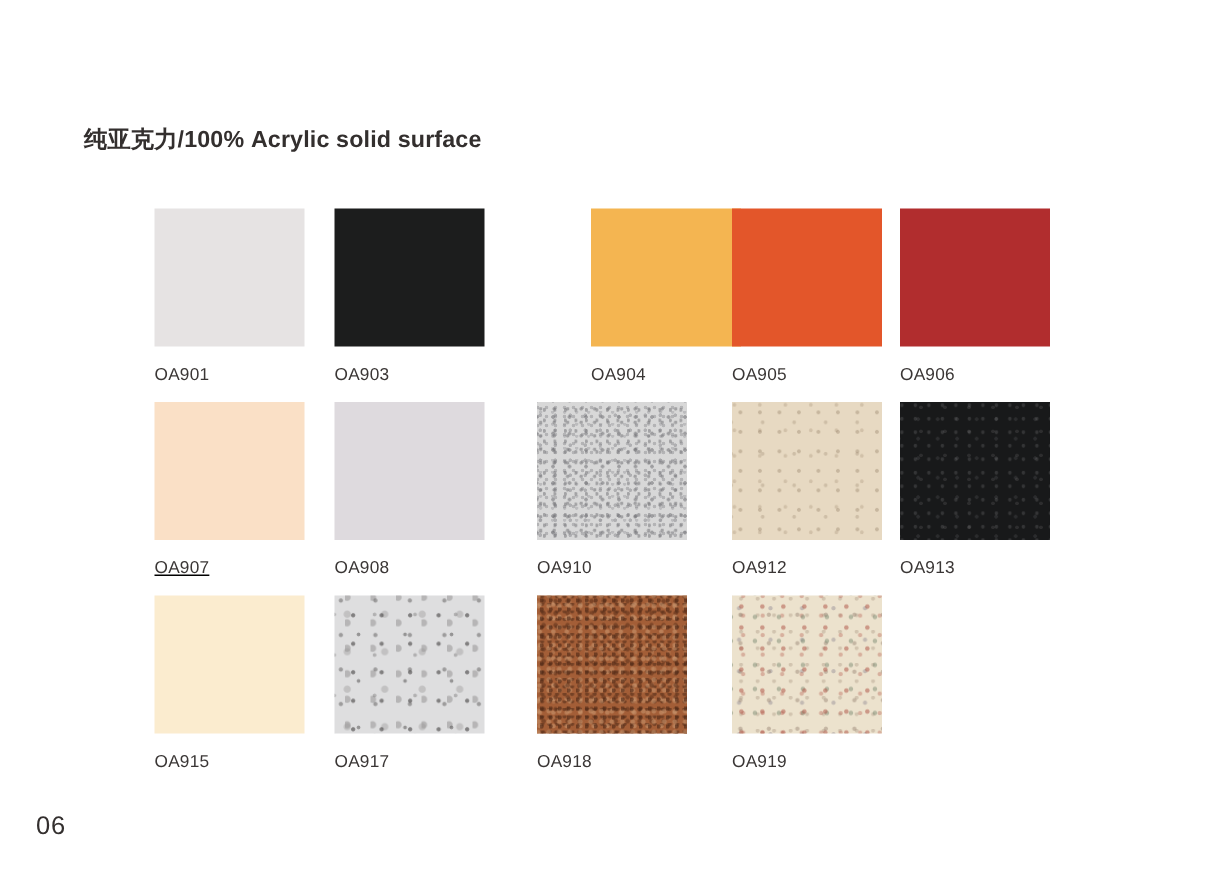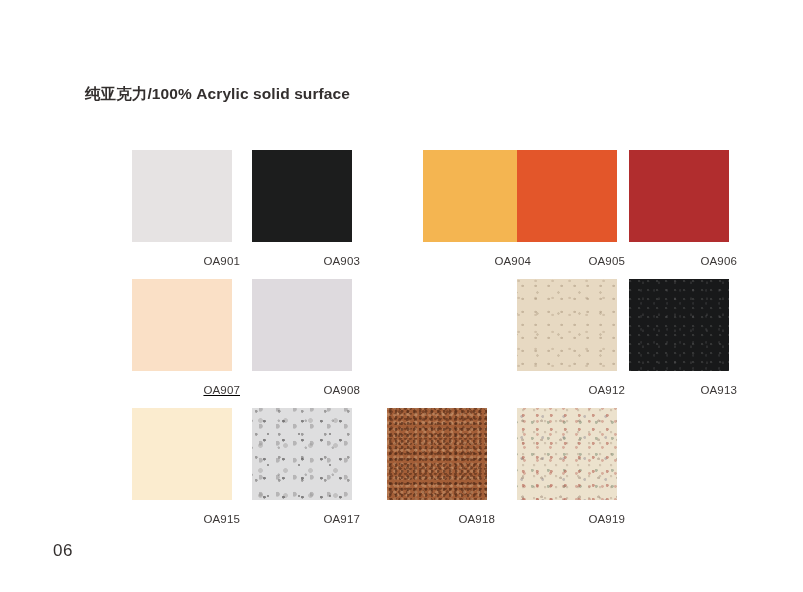--- a/index.html
+++ b/index.html
@@ -13,21 +13,20 @@
     background: #ffffff;
     font-family: "Liberation Sans", sans-serif;
     overflow: hidden;
     position: relative;
   }
 
   #page {
     position: absolute;
     inset: 0;
     background: #ffffff;
-    margin-left: 29px;
   }
 
   
   #page-title {
     position: absolute;
     left: 56px;
     top: 75px;
     font-size: 15.5px;
     line-height: 1.2;
     color: #332f2e;
@@ -46,23 +45,22 @@
   .swatch-row {
     position: relative;
     height: 129px;
   }
   .swatch-row:last-child {
     height: 120px;
   }
 
   .swatch-cell {
     position: absolute;
-    top: 11px;
+    top: 0;
     width: 108px;
-    text-align: right;
   }
 
   .swatch-chip {
     width: 100px;
     height: 92px;
     position: relative;
     overflow: hidden;
     background-repeat: repeat;
   }
   .swatch-chip.bordered {
@@ -203,20 +201,26 @@
           <span class="tex"></span>
         </div>
         <div class="swatch-label">OA907</div>
       </div>
       <div class="swatch-cell" style="left:120px;">
         <div class="swatch-chip" style="background-color: rgb(222, 218, 222);">
           <span class="tex"></span>
         </div>
         <div class="swatch-label">OA908</div>
       </div>
+      <div class="swatch-cell" style="left:255px;">
+        <div class="swatch-chip" style="background-color: rgb(216, 216, 216);">
+          <span class="tex tex-fine-gray"></span>
+        </div>
+        <div class="swatch-label">OA910</div>
+      </div>
       <div class="swatch-cell" style="left:385px;">
         <div class="swatch-chip" style="background-color: rgb(231, 217, 194);">
           <span class="tex tex-beige-fleck"></span>
         </div>
         <div class="swatch-label">OA912</div>
       </div>
       <div class="swatch-cell" style="left:497px;">
         <div class="swatch-chip" style="background-color: rgb(24, 25, 26);">
           <span class="tex tex-black-fleck"></span>
         </div>

